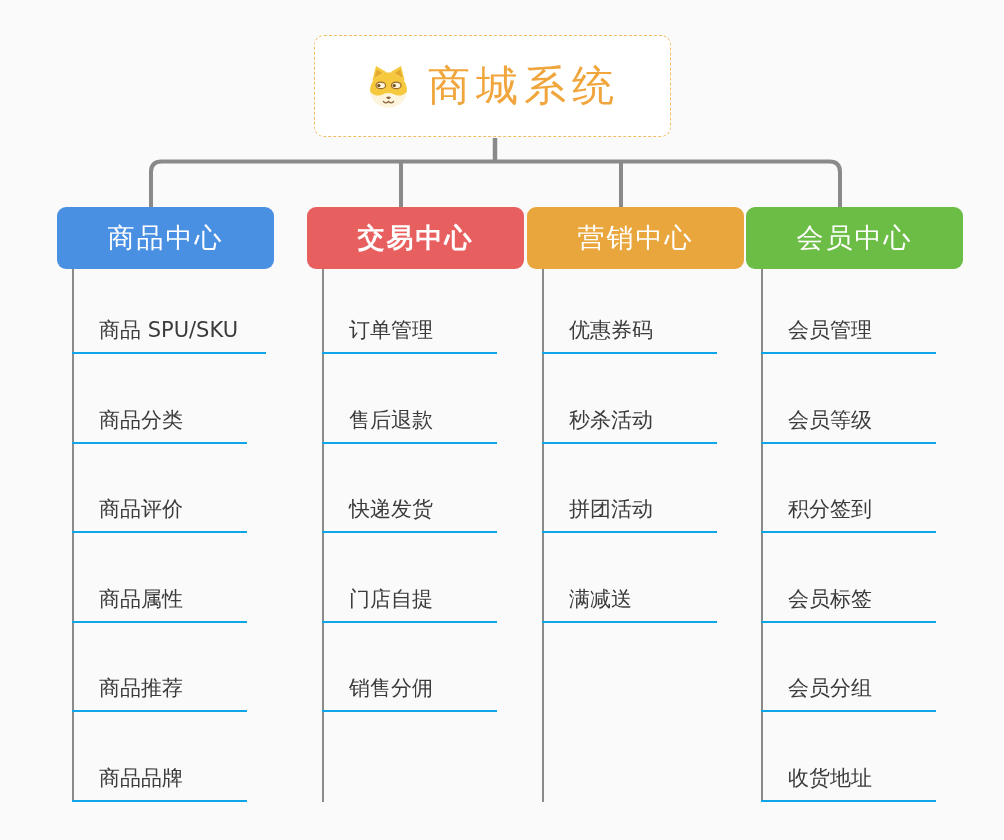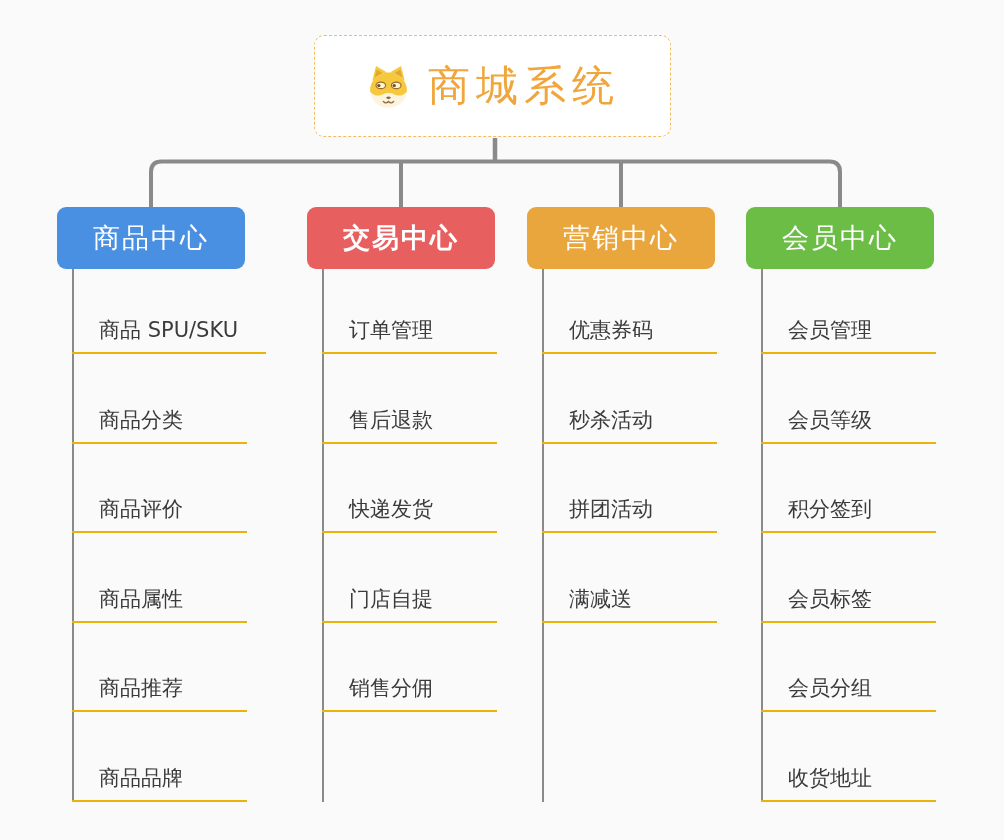--- a/index.html
+++ b/index.html
@@ -38,21 +38,21 @@
   
   .connectors{
     position:absolute;
     left:0;top:0;
     pointer-events:none;
   }
   
   .branch{
     position:absolute;
     top:207px;
-    width:188px;
+    width:217px;
     height:62px;
     border-radius:9px;
     display:flex;
     align-items:center;
     justify-content:center;
     color:#ffffff;
     font-size:27px;
     letter-spacing:2px;
     white-space:nowrap;
   }
@@ -83,21 +83,21 @@
   .leafcol.c2{left:542px;}
   .leafcol.c3{left:761px;}
   .leaf{
     width:fit-content;
     min-width:120px;
     padding:0 28px 7px 27px;
     margin-top:51.5px;
     line-height:29px;
     font-size:21px;
     color:#3b3b3b;
-    border-bottom:2px solid #eab308;
+    border-bottom:2px solid #0ea5e9;
     white-space:nowrap;
   }
   .leaf:first-child{margin-top:47px;}
 </style>
 </head>
 <body style="--line: #8a8a8a;">
 
 <div class="canvas">
 
   <svg class="connectors" width="1004" height="840" viewBox="0 0 1004 840">

